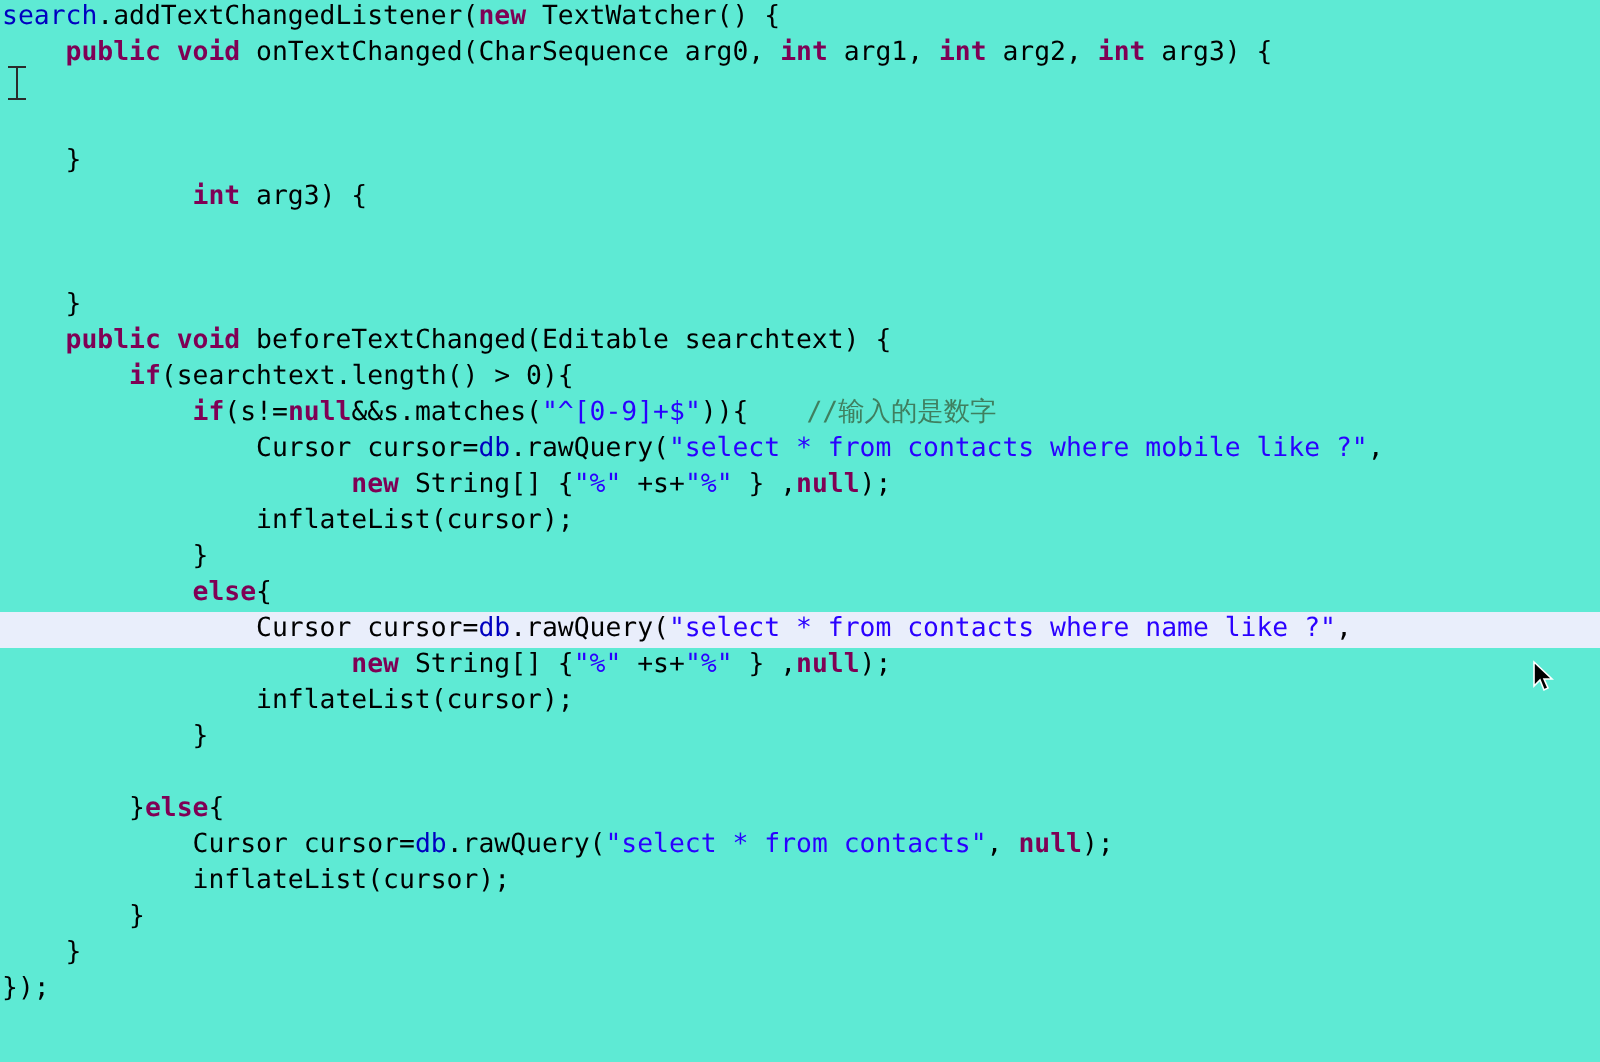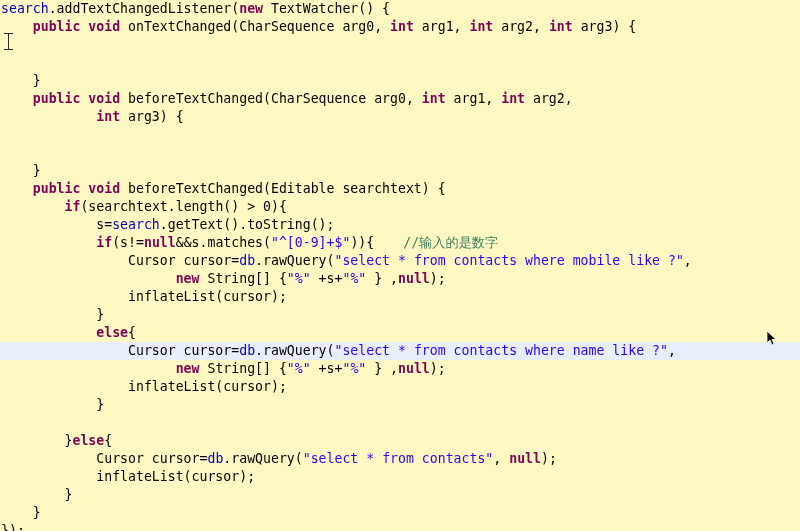--- a/index.html
+++ b/index.html
@@ -10,21 +10,21 @@
   body {
     width: 800px;
     height: 531px;
     overflow: hidden;
     font-family: "DejaVu Sans Mono", "Liberation Mono", monospace;
   }
   #editor {
     position: relative;
     width: 800px;
     height: 531px;
-    background: #fef9c3;
+    background: #5eead4;
     overflow: hidden;
   }
   .code-area {
     position: absolute;
     left: 0;
     top: 0;
     width: 800px;
     padding: 0;
     margin: 0;
   }
@@ -101,28 +101,26 @@
 <body>
 
 <div id="editor">
 
   <div class="code-area" id="code-area">
       <div class="line"><span class="tok-field">search</span><span class="tok-plain">.addTextChangedListener(</span><span class="tok-kw">new</span><span class="tok-plain"> TextWatcher() {</span></div>
       <div class="line"><span class="tok-plain">    </span><span class="tok-kw">public void</span><span class="tok-plain"> onTextChanged(CharSequence arg0, </span><span class="tok-kw">int</span><span class="tok-plain"> arg1, </span><span class="tok-kw">int</span><span class="tok-plain"> arg2, </span><span class="tok-kw">int</span><span class="tok-plain"> arg3) {</span></div>
       <div class="line">&nbsp;</div>
       <div class="line">&nbsp;</div>
       <div class="line"><span class="tok-plain">    }</span></div>
-      <div class="line"><span class="tok-plain">    </span><span class="tok-kw">public void</span><span class="tok-plain"> beforeTextChanged(CharSequence arg0, </span><span class="tok-kw">int</span><span class="tok-plain"> arg1, </span><span class="tok-kw">int</span><span class="tok-plain"> arg2,</span></div>
       <div class="line"><span class="tok-plain">            </span><span class="tok-kw">int</span><span class="tok-plain"> arg3) {</span></div>
       <div class="line">&nbsp;</div>
       <div class="line">&nbsp;</div>
       <div class="line"><span class="tok-plain">    }</span></div>
       <div class="line"><span class="tok-plain">    </span><span class="tok-kw">public void</span><span class="tok-plain"> beforeTextChanged(Editable searchtext) {</span></div>
       <div class="line"><span class="tok-plain">        </span><span class="tok-kw">if</span><span class="tok-plain">(searchtext.length() &gt; 0){</span></div>
-      <div class="line"><span class="tok-plain">            s=</span><span class="tok-field">search</span><span class="tok-plain">.getText().toString();</span></div>
       <div class="line"><span class="tok-plain">            </span><span class="tok-kw">if</span><span class="tok-plain">(s!=</span><span class="tok-kw">null</span><span class="tok-plain">&amp;&amp;s.matches(</span><span class="tok-str">"^[0-9]+$"</span><span class="tok-plain">)){</span><span class="tok-cmt">//输入的是数字</span></div>
       <div class="line"><span class="tok-plain">                Cursor cursor=</span><span class="tok-field">db</span><span class="tok-plain">.rawQuery(</span><span class="tok-str">"select * from contacts where mobile like ?"</span><span class="tok-plain">,</span></div>
       <div class="line"><span class="tok-plain">                      </span><span class="tok-kw">new</span><span class="tok-plain"> String[] {</span><span class="tok-str">"%"</span><span class="tok-plain"> +s+</span><span class="tok-str">"%"</span><span class="tok-plain"> } ,</span><span class="tok-kw">null</span><span class="tok-plain">);</span></div>
       <div class="line"><span class="tok-plain">                inflateList(cursor);</span></div>
       <div class="line"><span class="tok-plain">            }</span></div>
       <div class="line"><span class="tok-plain">            </span><span class="tok-kw">else</span><span class="tok-plain">{</span></div>
       <div class="line hl"><span class="tok-plain">                Cursor cursor=</span><span class="tok-field">db</span><span class="tok-plain">.rawQuery(</span><span class="tok-str">"select * from contacts where name like ?"</span><span class="tok-plain">,</span></div>
       <div class="line"><span class="tok-plain">                      </span><span class="tok-kw">new</span><span class="tok-plain"> String[] {</span><span class="tok-str">"%"</span><span class="tok-plain"> +s+</span><span class="tok-str">"%"</span><span class="tok-plain"> } ,</span><span class="tok-kw">null</span><span class="tok-plain">);</span></div>
       <div class="line"><span class="tok-plain">                inflateList(cursor);</span></div>
       <div class="line"><span class="tok-plain">            }</span></div>

